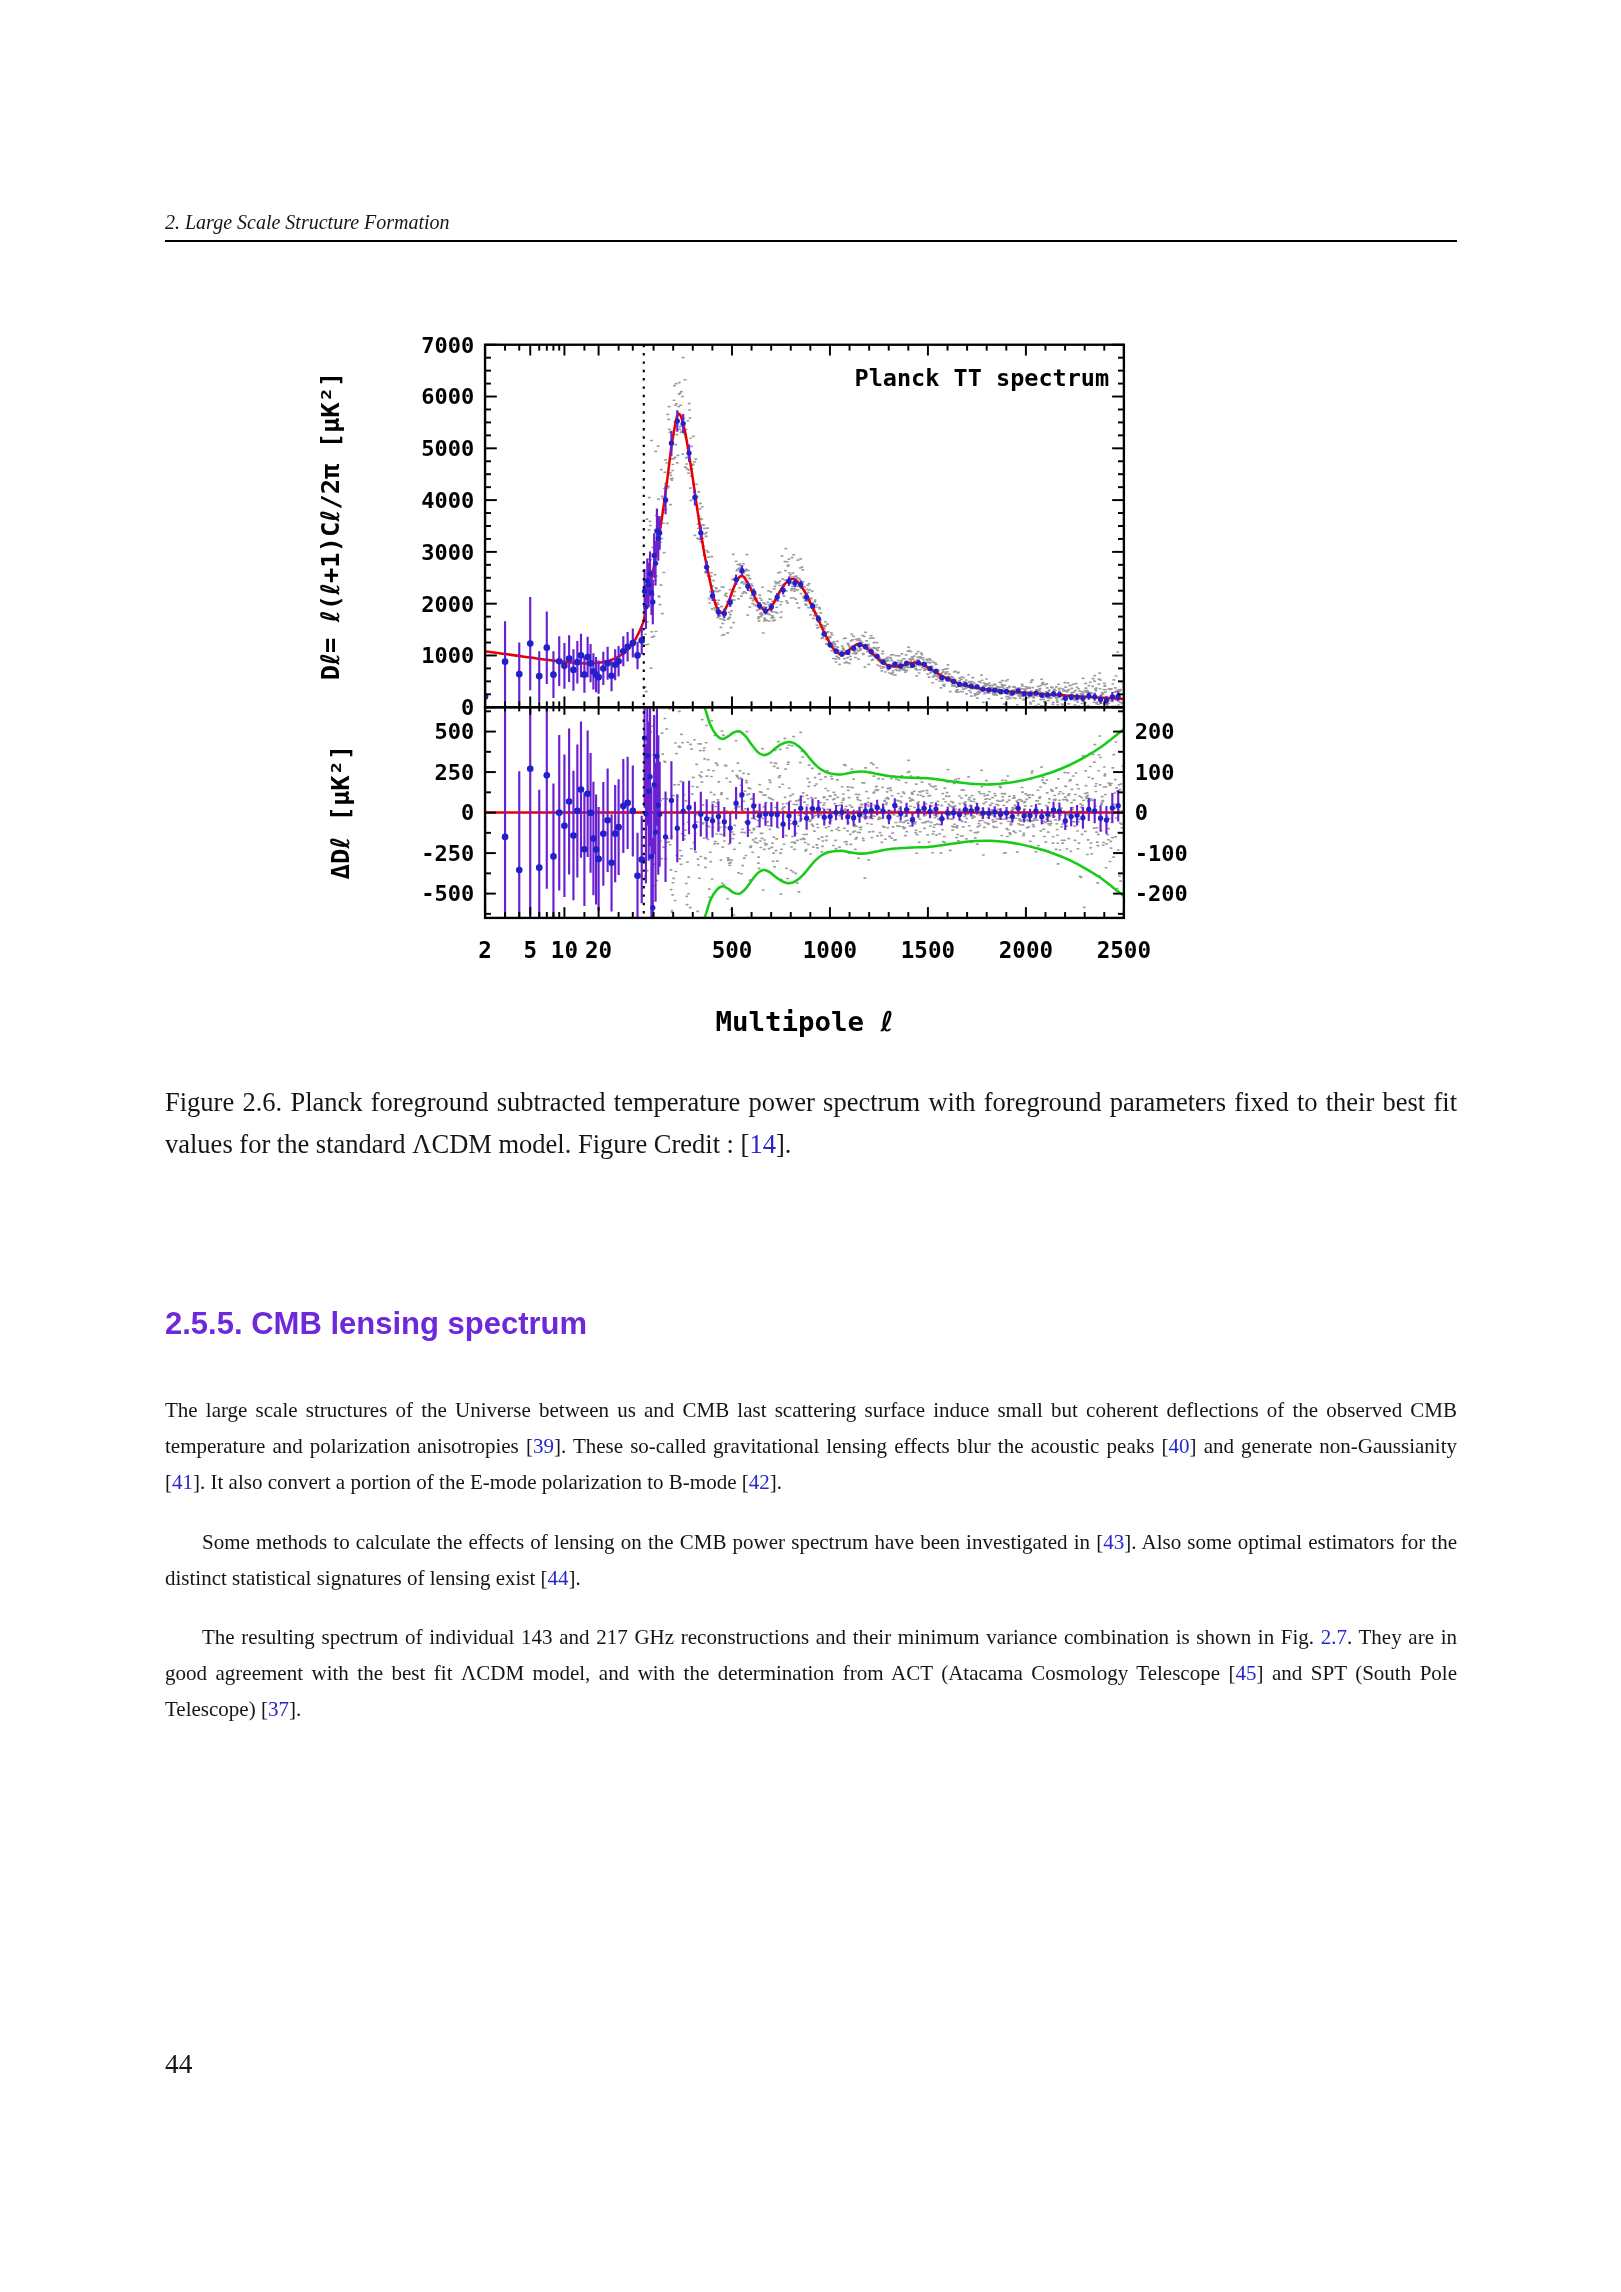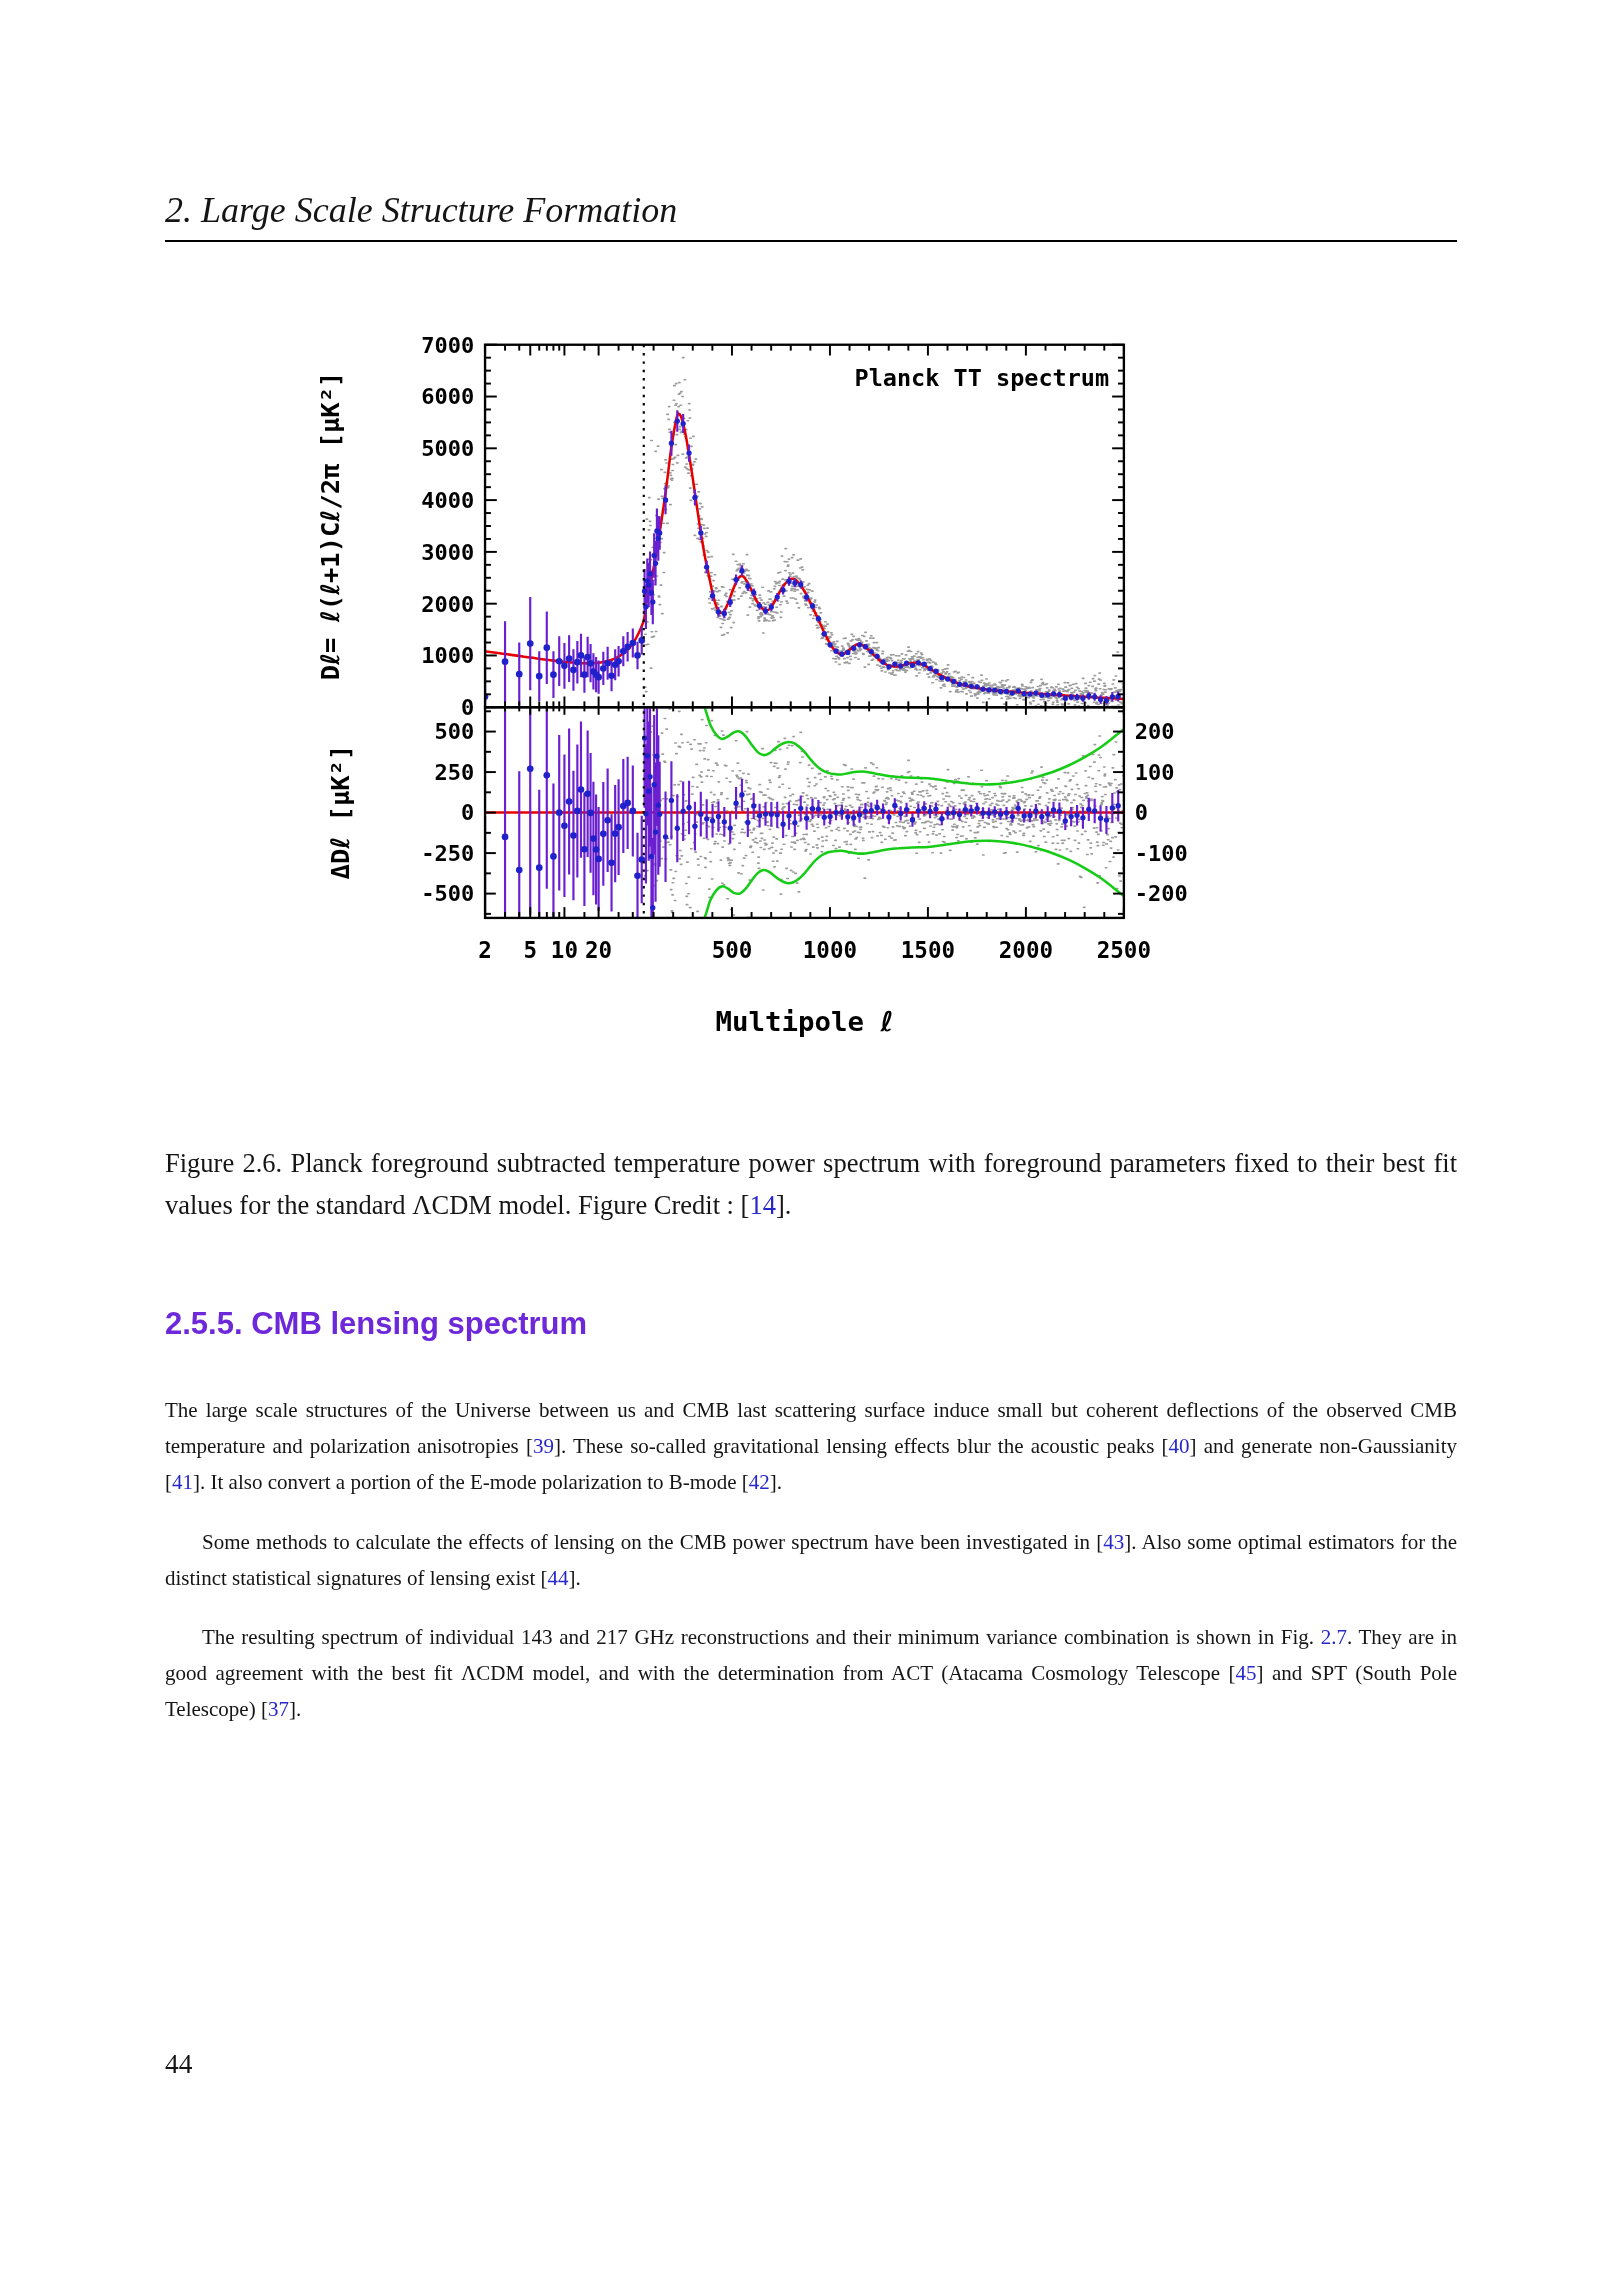--- a/index.html
+++ b/index.html
@@ -1,22 +1,22 @@
 <!DOCTYPE html>
 <html style="--link: #2626cc;"><head>
 <meta charset="utf-8">
 <style>
   html,body{margin:0;padding:0;background:#ffffff;}
   body{width:1621px;height:2293px;position:relative;overflow:hidden;
        font-family:"Liberation Serif","DejaVu Serif",serif;color:#151515;}
   .abs{position:absolute;}
-  #running-header{left:165px;top:189px;width:1292px;font-style:italic;font-size:36px;}
+  #running-header{left:165px;top:211px;width:1292px;font-style:italic;font-size:20px;}
   #header-rule{left:165px;top:240px;width:1292px;height:2px;background:#000;}
   #figure-wrap{left:294px;top:323px;width:921px;height:745px;}
-  #figure-caption{left:165px;top:1142px;width:1292px;font-size:26.5px;line-height:42px;text-align:justify;}
+  #figure-caption{left:165px;top:1081px;width:1292px;font-size:26.5px;line-height:42px;text-align:justify;}
   #section-heading{left:165px;top:1306px;width:1292px;margin:0;
        font-family:"Liberation Sans","DejaVu Sans",sans-serif;font-weight:bold;font-size:31px;color:#6d28d9;}
   #text-block{left:165px;top:1392px;width:1292px;font-size:21px;line-height:36px;text-align:justify;}
   #text-block p{margin:0;}
   #text-block p + p{margin-top:23.5px;}
   #text-block p.indent{text-indent:37px;}
   #page-number{left:165px;top:2049px;font-size:27.4px;}
   a.link{color:var(--link,#2626cc);text-decoration:none;cursor:pointer;}
   svg text{fill:#000;}
   .ptick{stroke:#000;stroke-width:2;}

